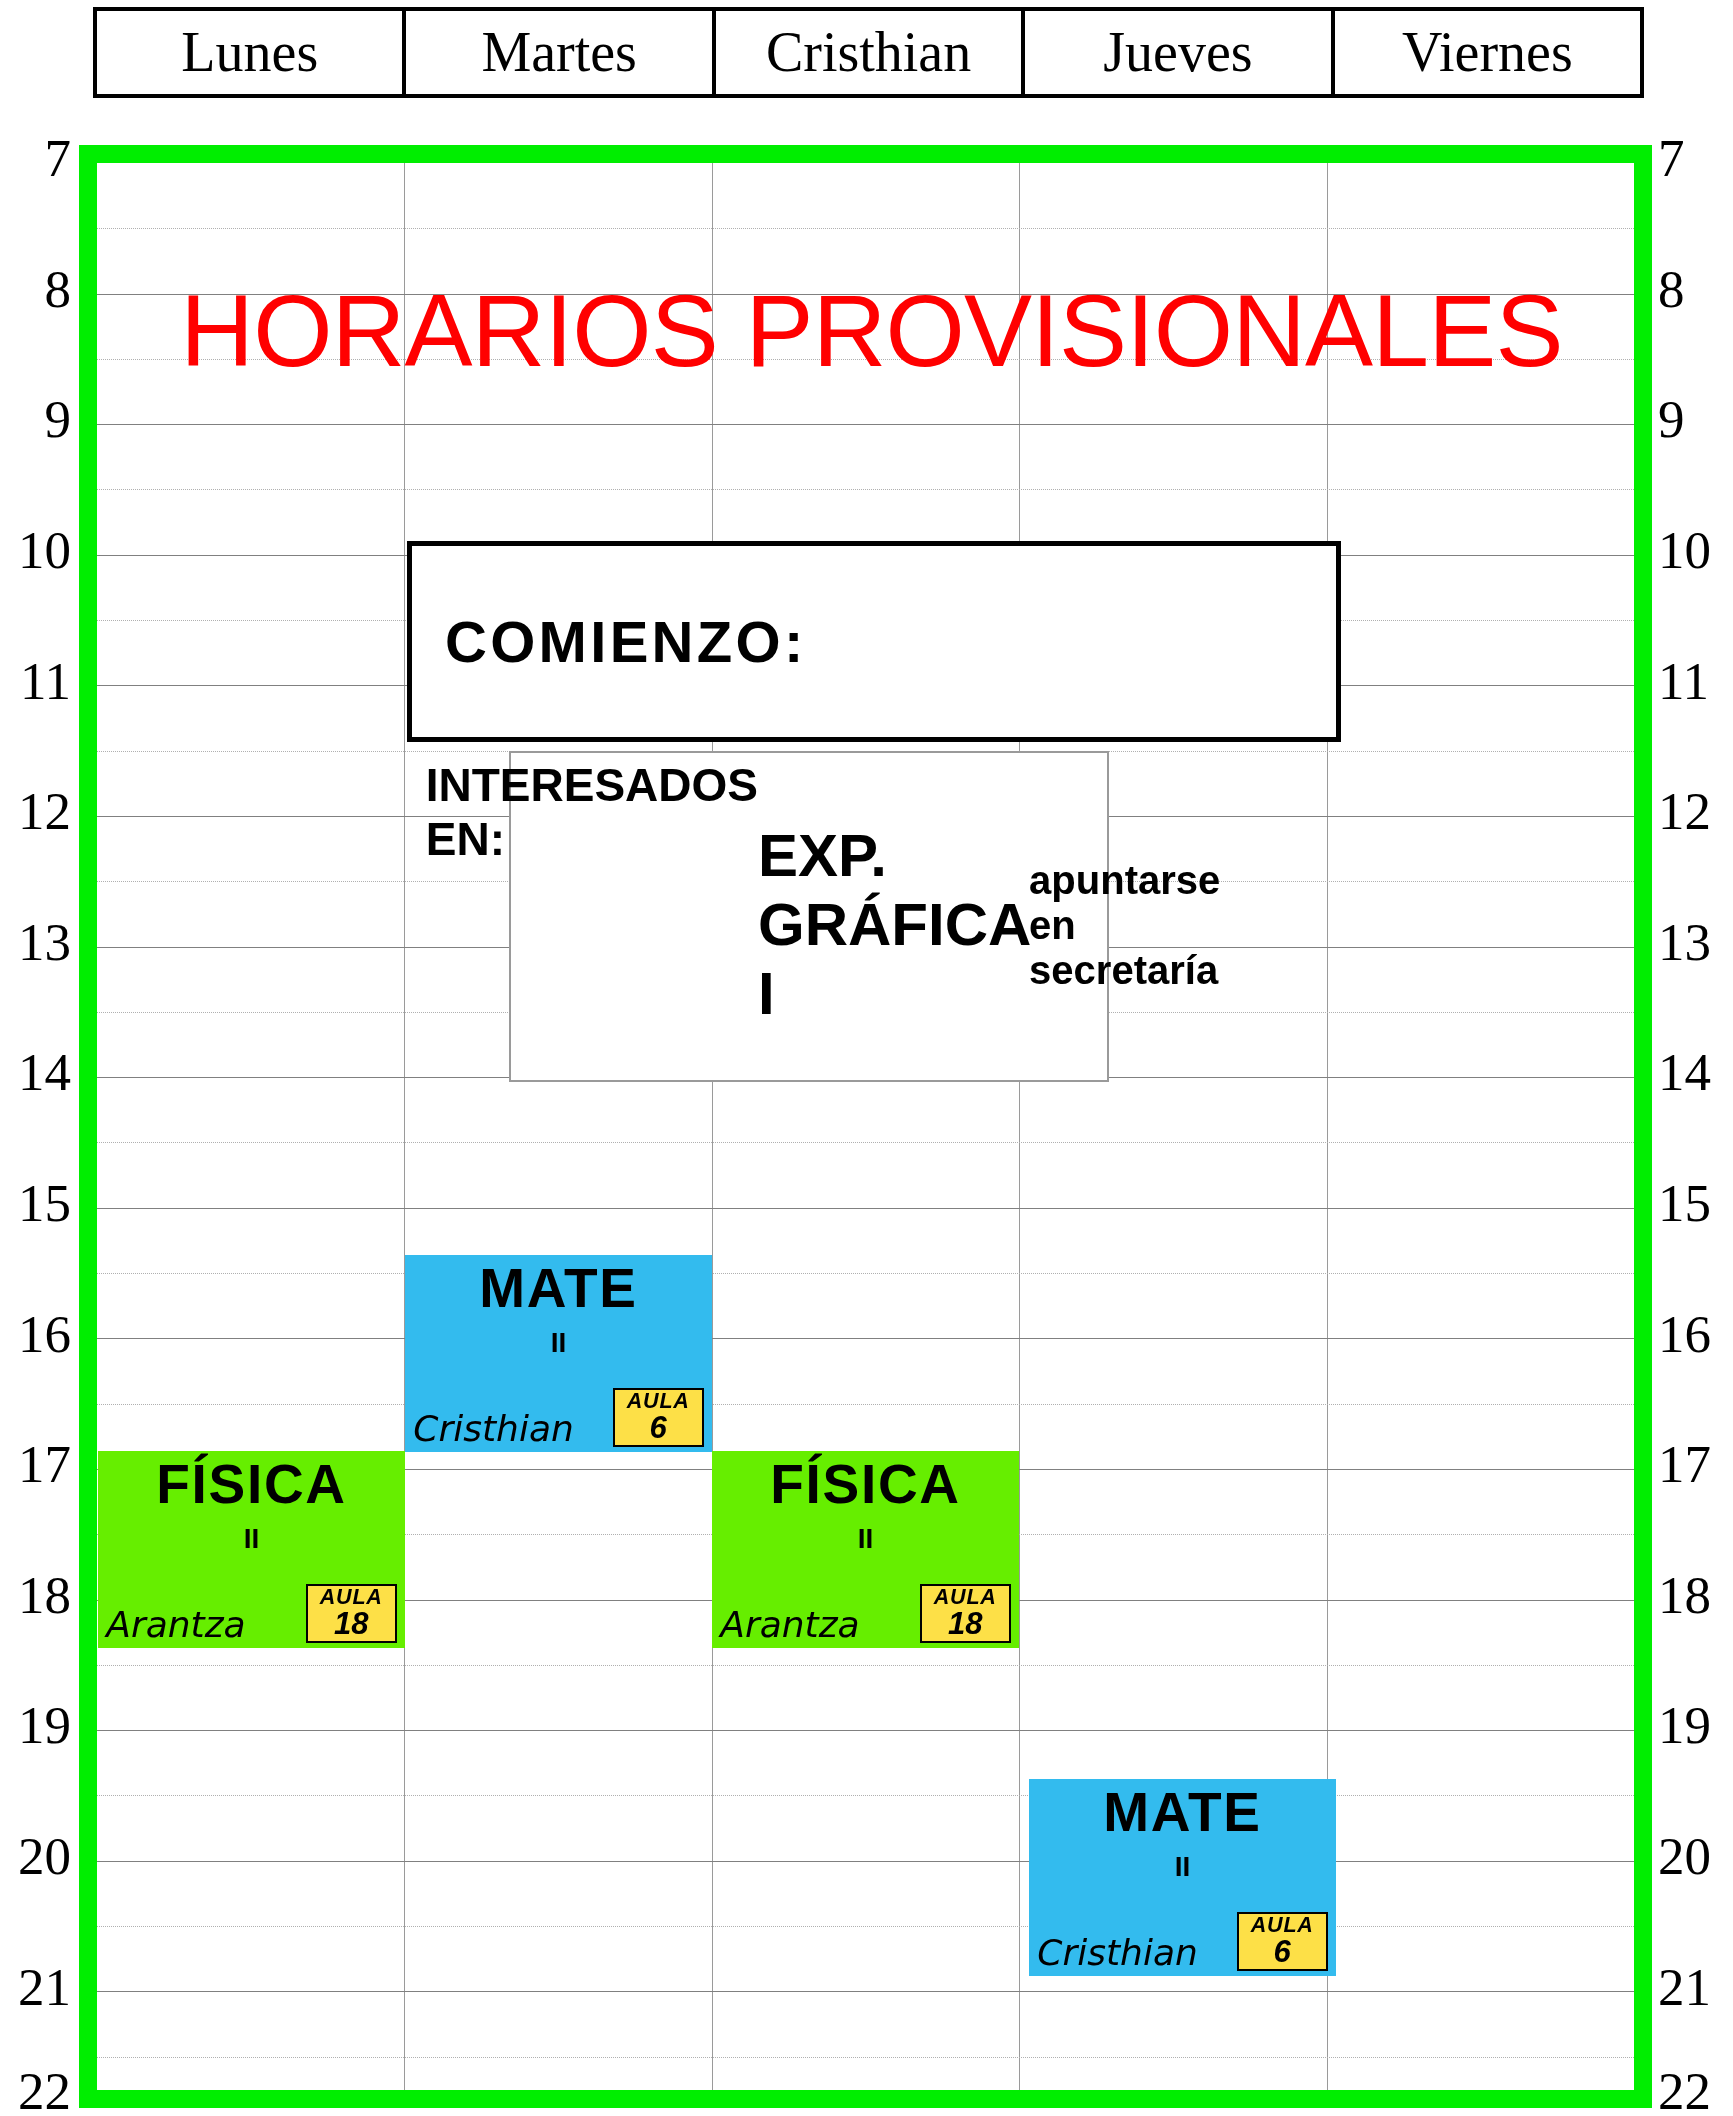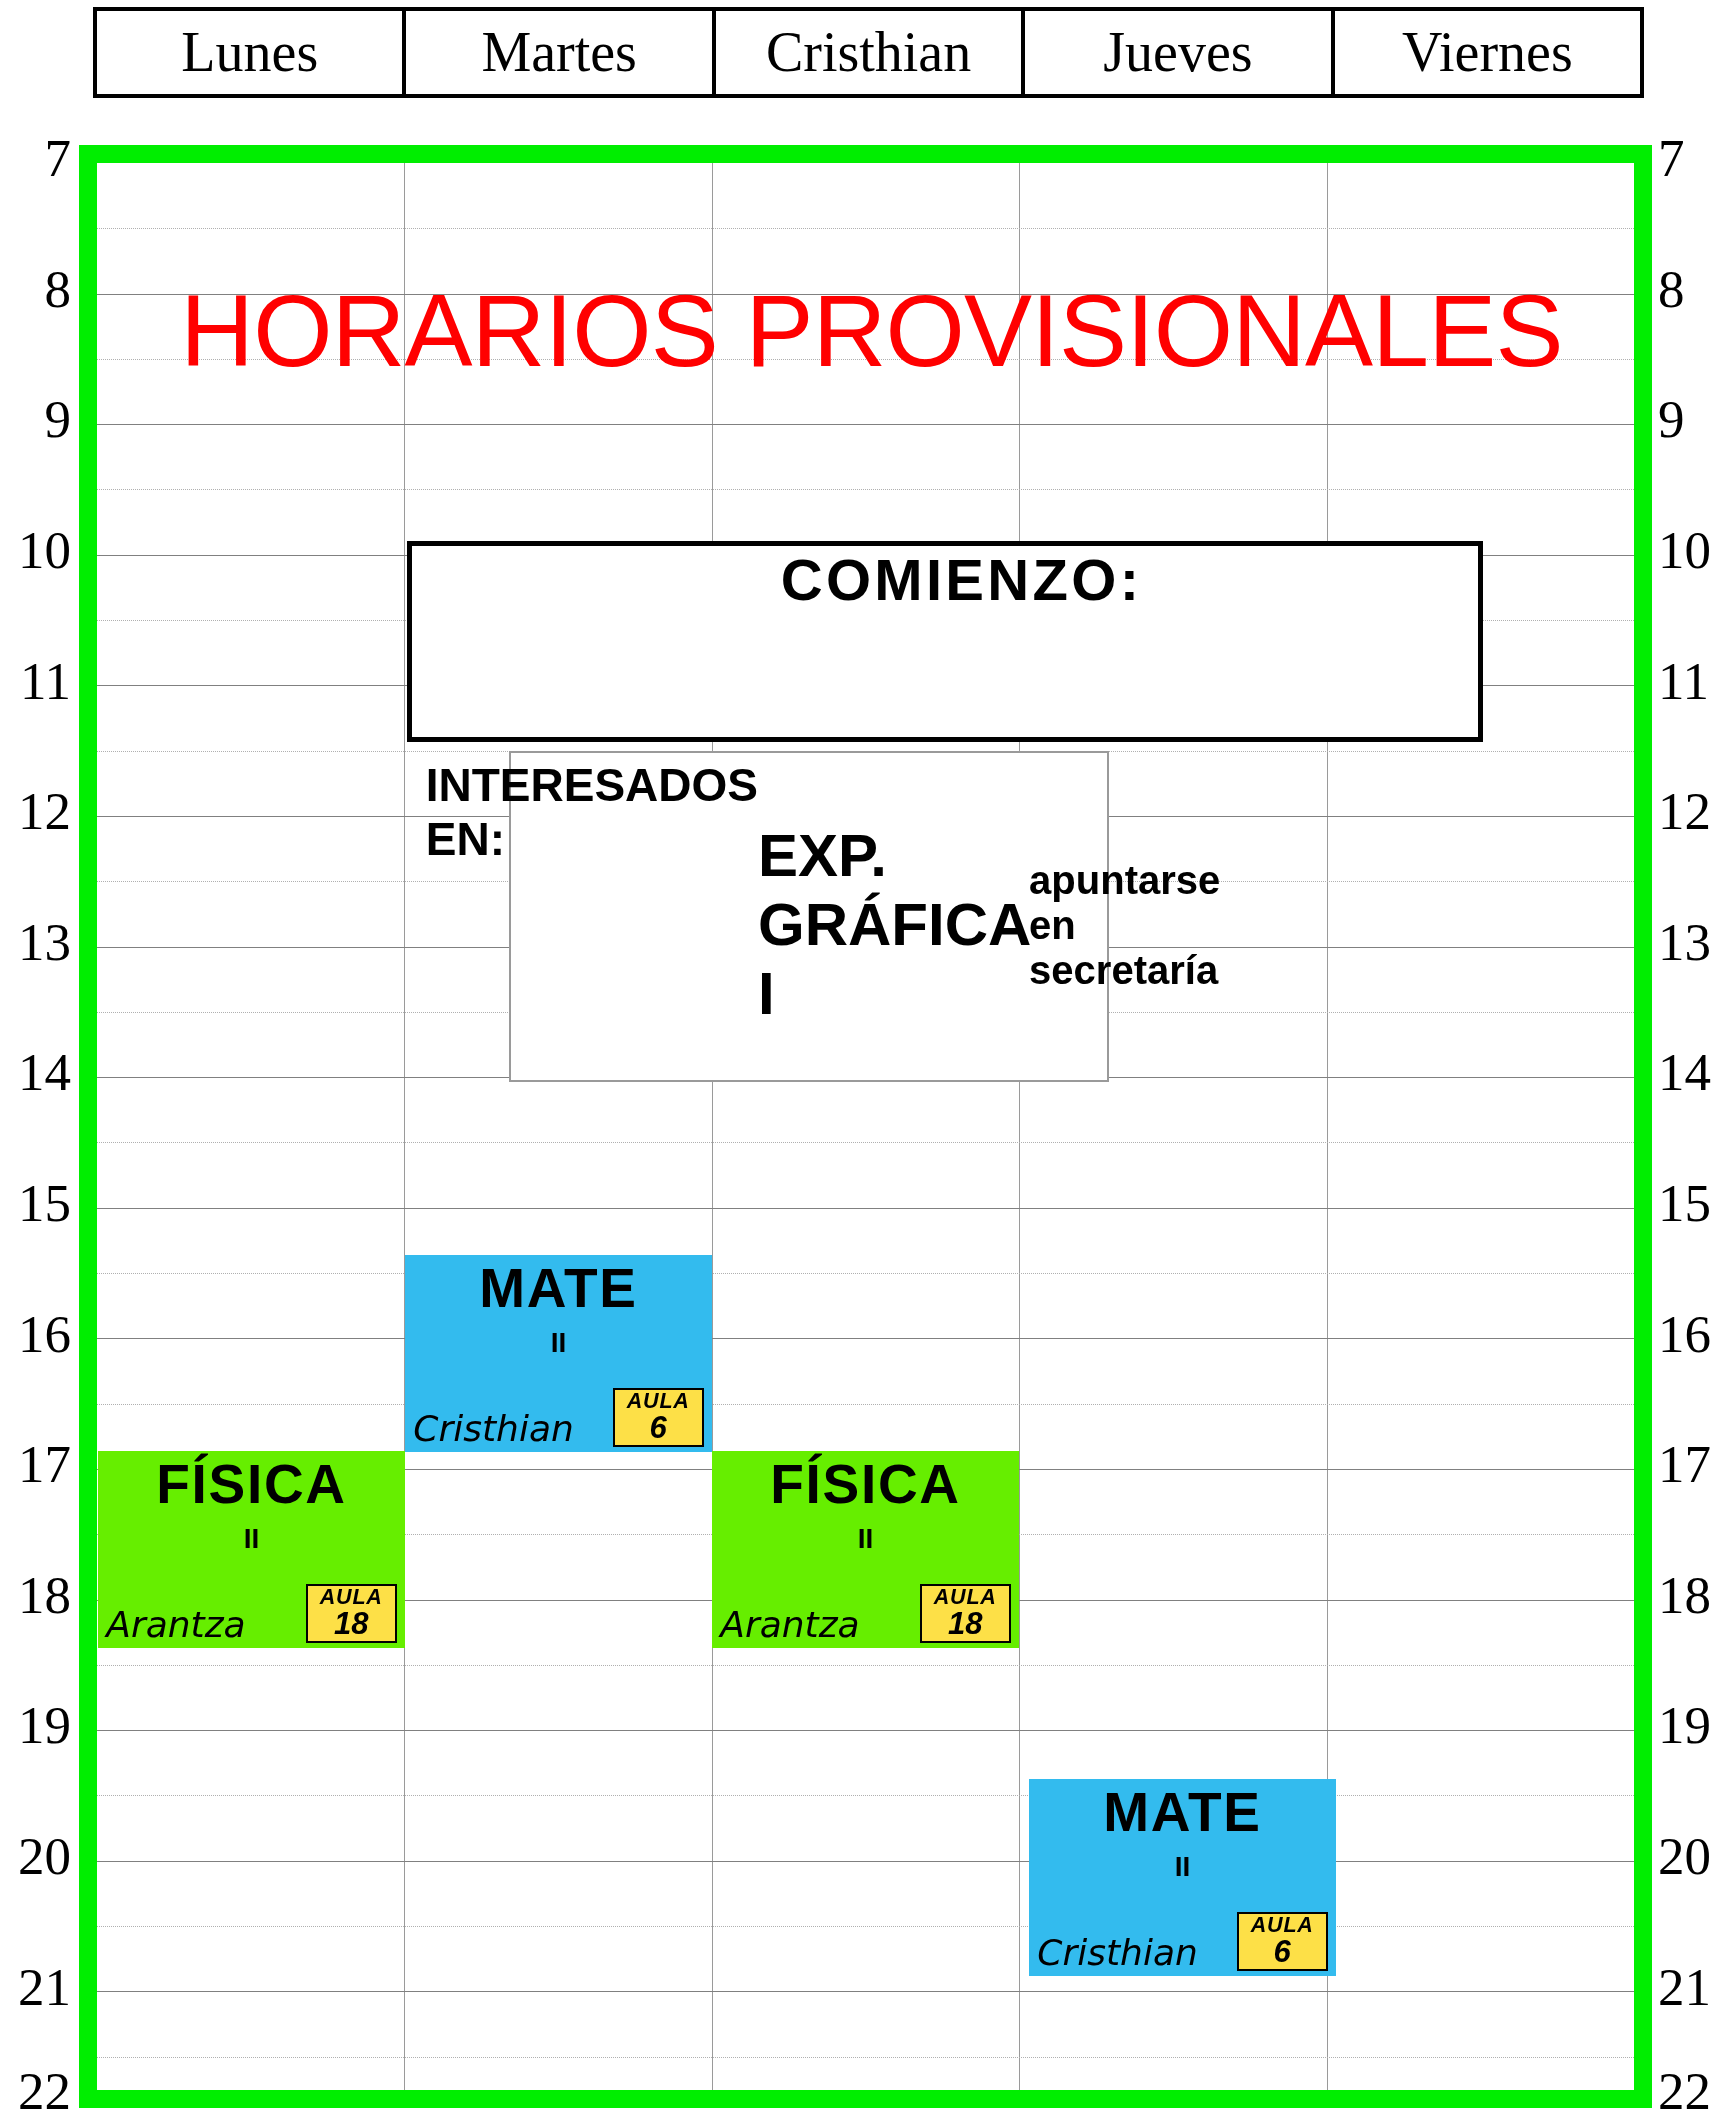--- a/index.html
+++ b/index.html
@@ -104,27 +104,27 @@
     color: #ff0000;
     letter-spacing: -0.8px;
     white-space: nowrap;
   }
 
   
   #notice-start {
     position: absolute;
     left: 407px;
     top: 541px;
-    width: 1076px;
+    width: 934px;
     height: 201px;
     background: #ffffff;
     border: 5.8px solid #000000;
     box-sizing: border-box;
     display: flex;
-    flex-direction: row;
+    flex-direction: column;
     align-items: center;
     justify-content: center;
   }
   #notice-start .line1 {
     font-family: "Liberation Sans", sans-serif;
     font-weight: bold;
     font-size: 58px;
     letter-spacing: 3.3px;
     align-self: flex-start;
     margin-left: 33px;

